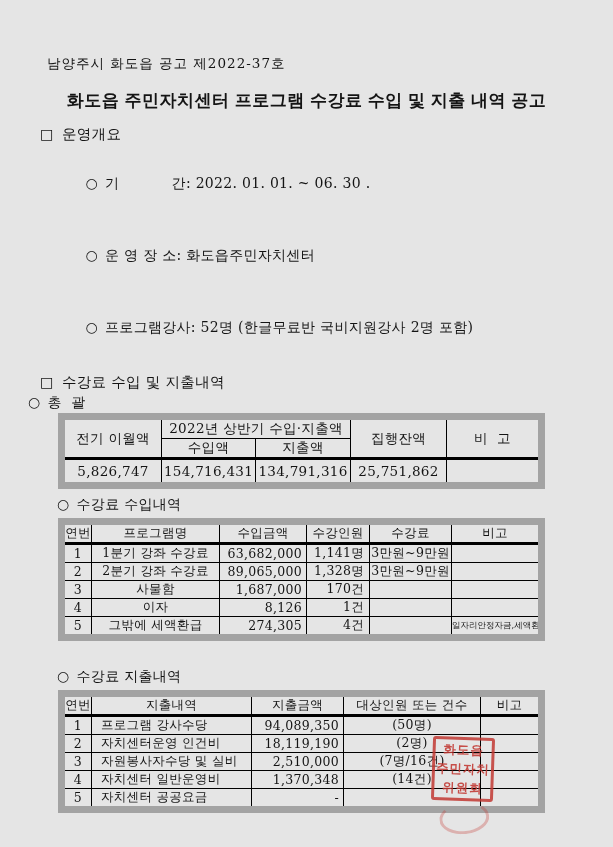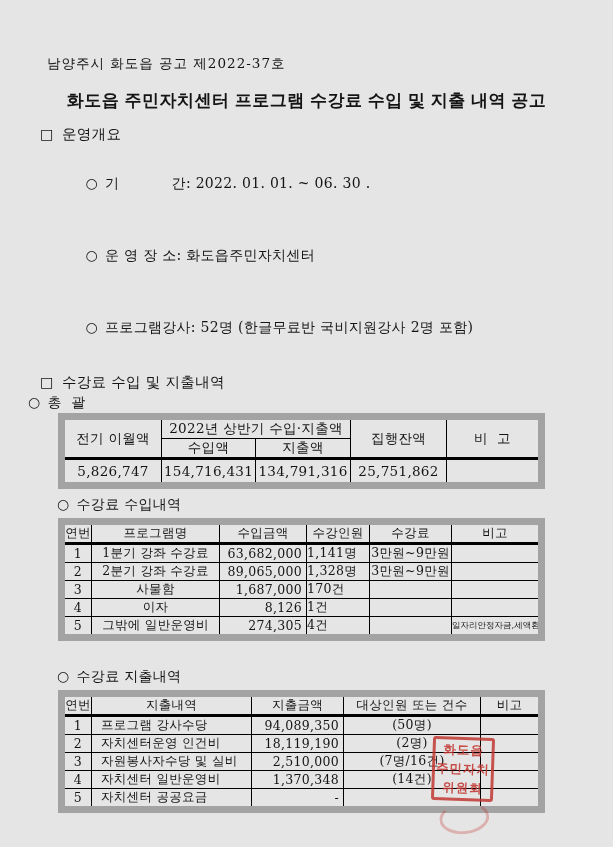--- a/index.html
+++ b/index.html
@@ -44,21 +44,21 @@
 
   .summary-table { margin-top:2px; font-size:13.5px; }
   .summary-table th { height:17px; }
   .summary-table td { height:22px; }
   .col-s1{width:100px}.col-s2{width:94px}.col-s3{width:95px}.col-s4{width:96px}.col-s5{width:95px}
 
   .income-table { margin-top:5px; font-size:12.5px; }
   .income-table th { height:17px; }
   .income-table td { height:14px; }
   .income-table td:nth-child(3) { text-align:right; padding-right:4px; }
-  .income-table td:nth-child(4) { text-align:left; padding-right:5px; }
+  .income-table td:nth-child(4) { text-align:right; padding-right:5px; }
   .income-table td:nth-child(6) { font-size:8.5px; letter-spacing:0; }
   .col-i1{width:30px}.col-i2{width:128px}.col-i3{width:87px}.col-i4{width:63px}.col-i5{width:82px}.col-i6{width:90px}
 
   .expense-table { margin-top:5px; font-size:12.5px; }
   .expense-table th { height:17px; }
   .expense-table td { height:15px; }
   .expense-table td:nth-child(2) { text-align:left; padding-left:9px; }
   .expense-table td:nth-child(3) { text-align:right; padding-right:4px; }
   .col-e1{width:30px}.col-e2{width:160px}.col-e3{width:92px}.col-e4{width:137px}.col-e5{width:61px}
 
@@ -198,21 +198,21 @@
         <tr>
           <td>4</td>
           <td>이자</td>
           <td>8,126</td>
           <td>1건</td>
           <td></td>
           <td></td>
         </tr>
         <tr>
           <td>5</td>
-          <td>그밖에 일반운영비</td>
+          <td>그밖에 세액환급</td>
           <td>274,305</td>
           <td>4건</td>
           <td></td>
           <td>일자리안정자금,세액환급</td>
         </tr>
       </tbody>
   </table>
 
   <div class="sub-heading sh-expense">
     <span class="bullet">○</span><span>수강료 지출내역</span>

